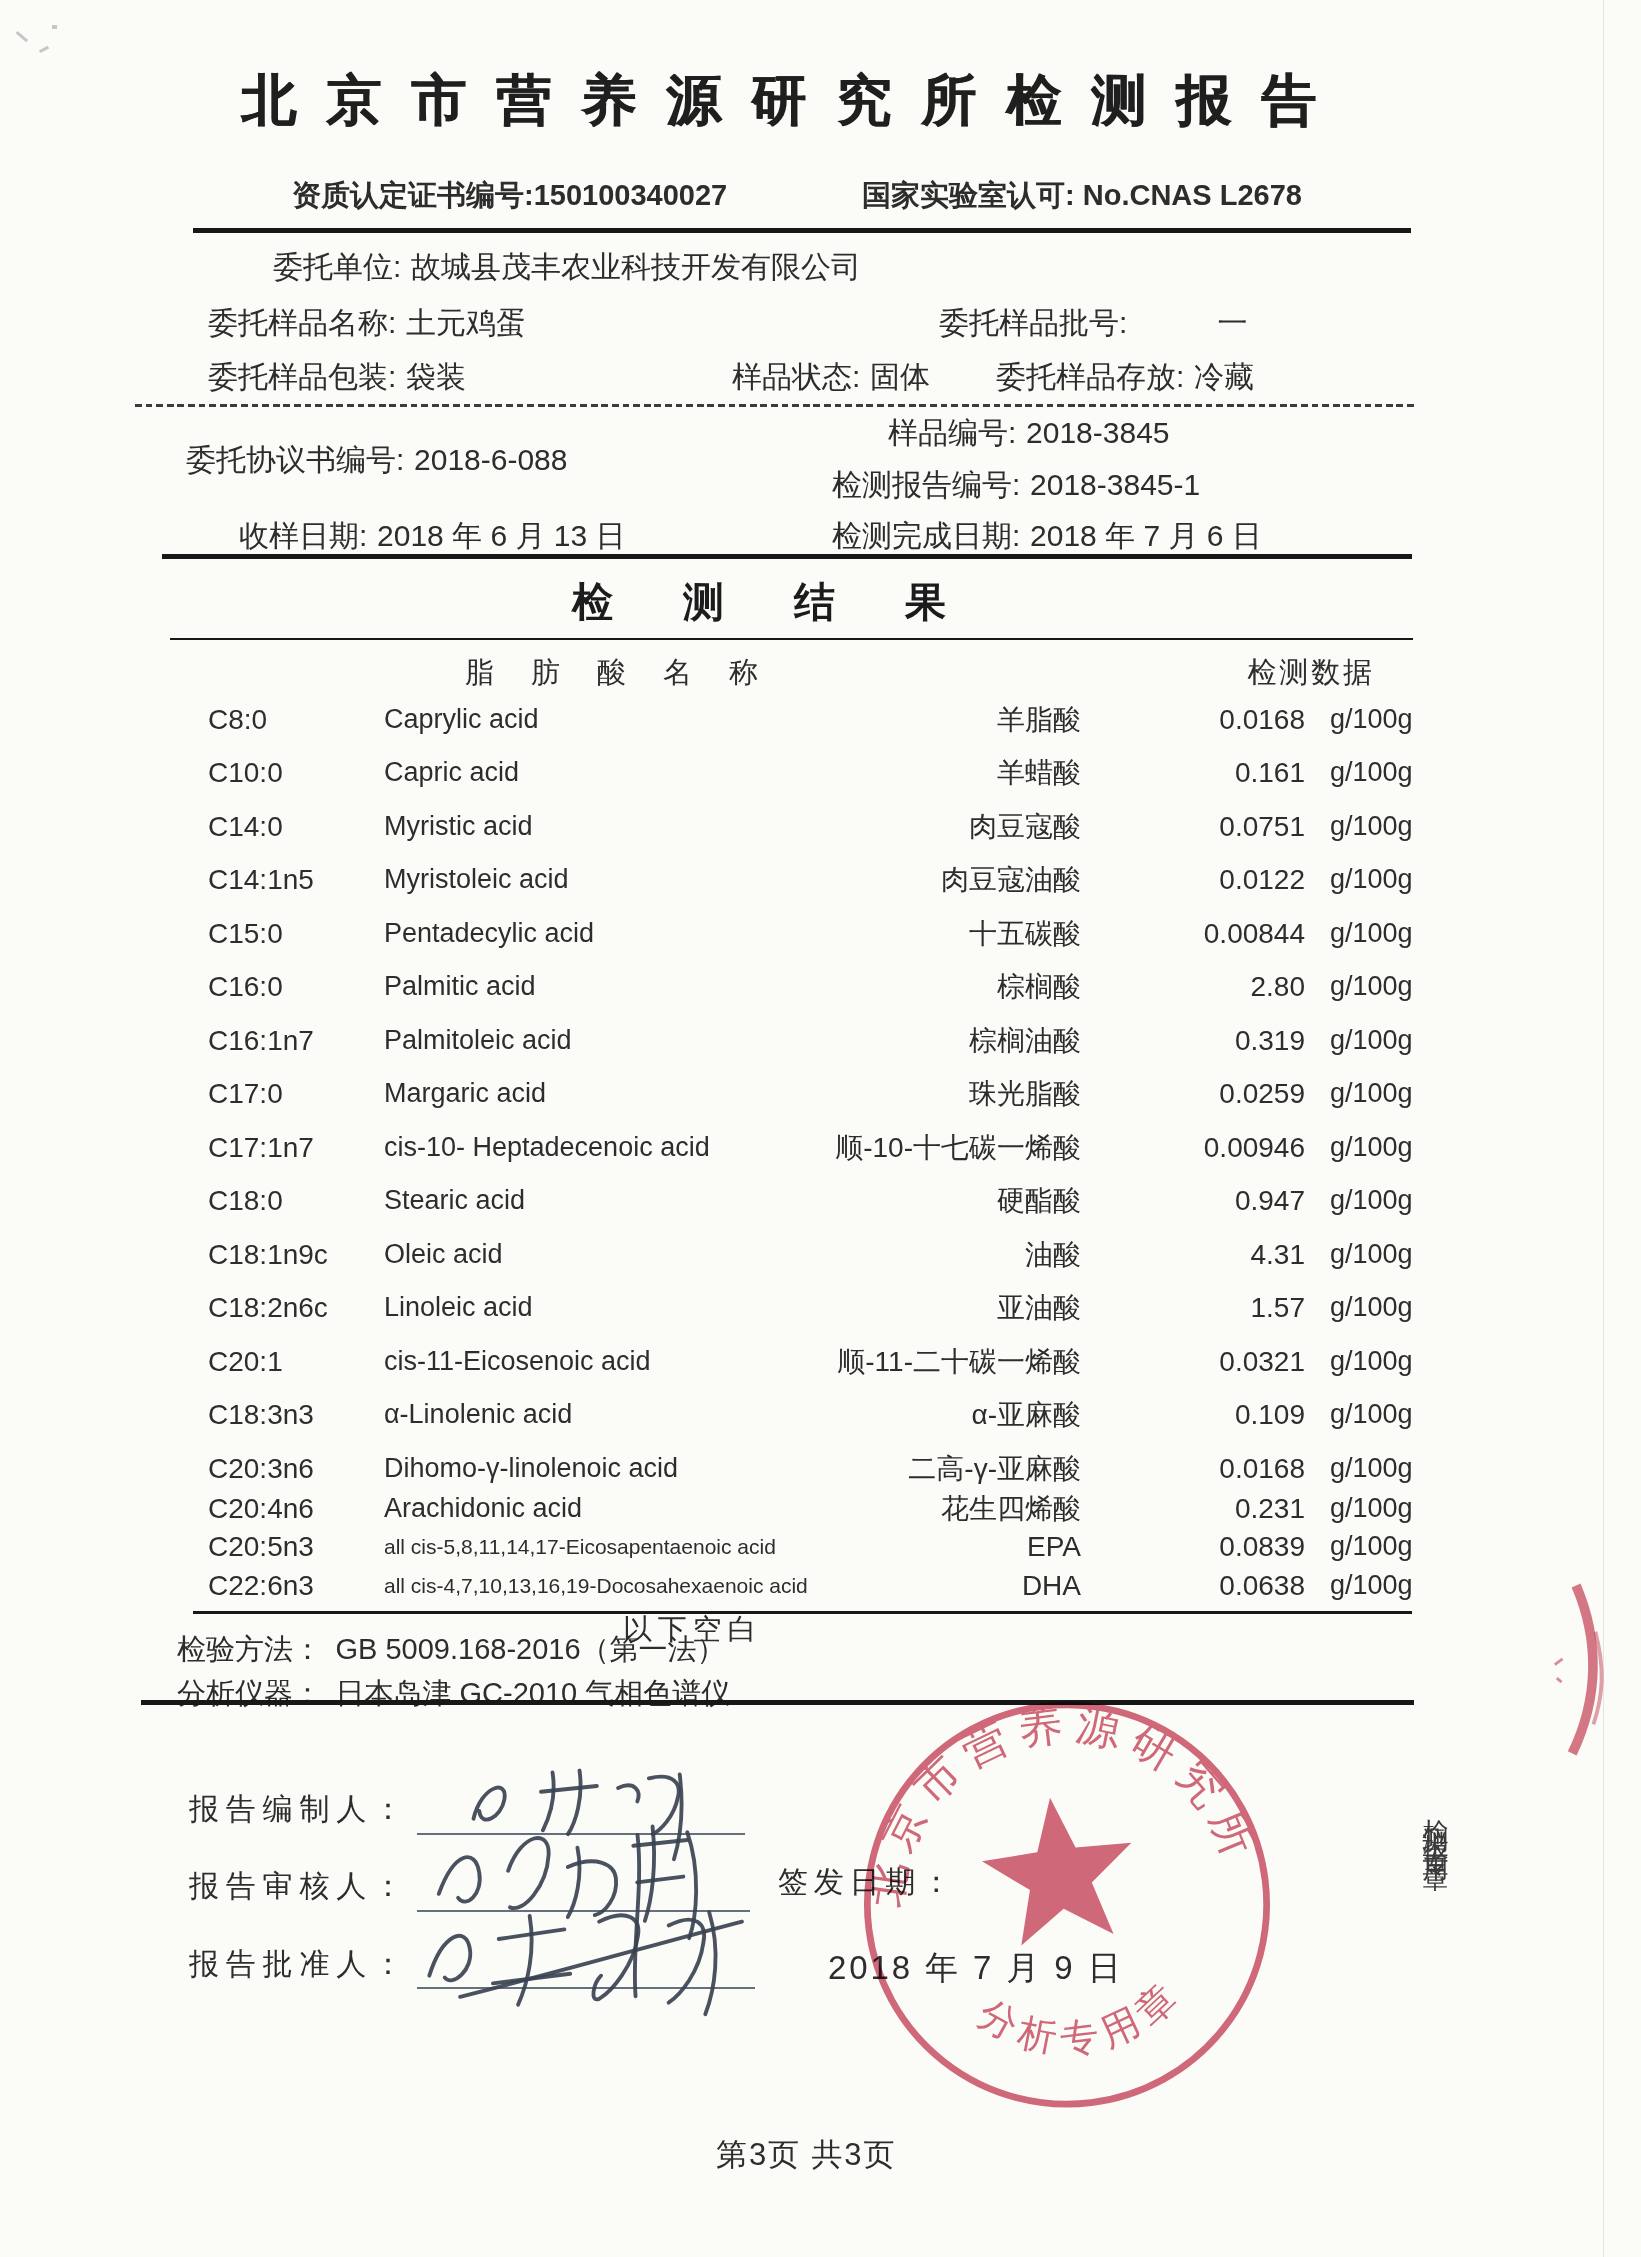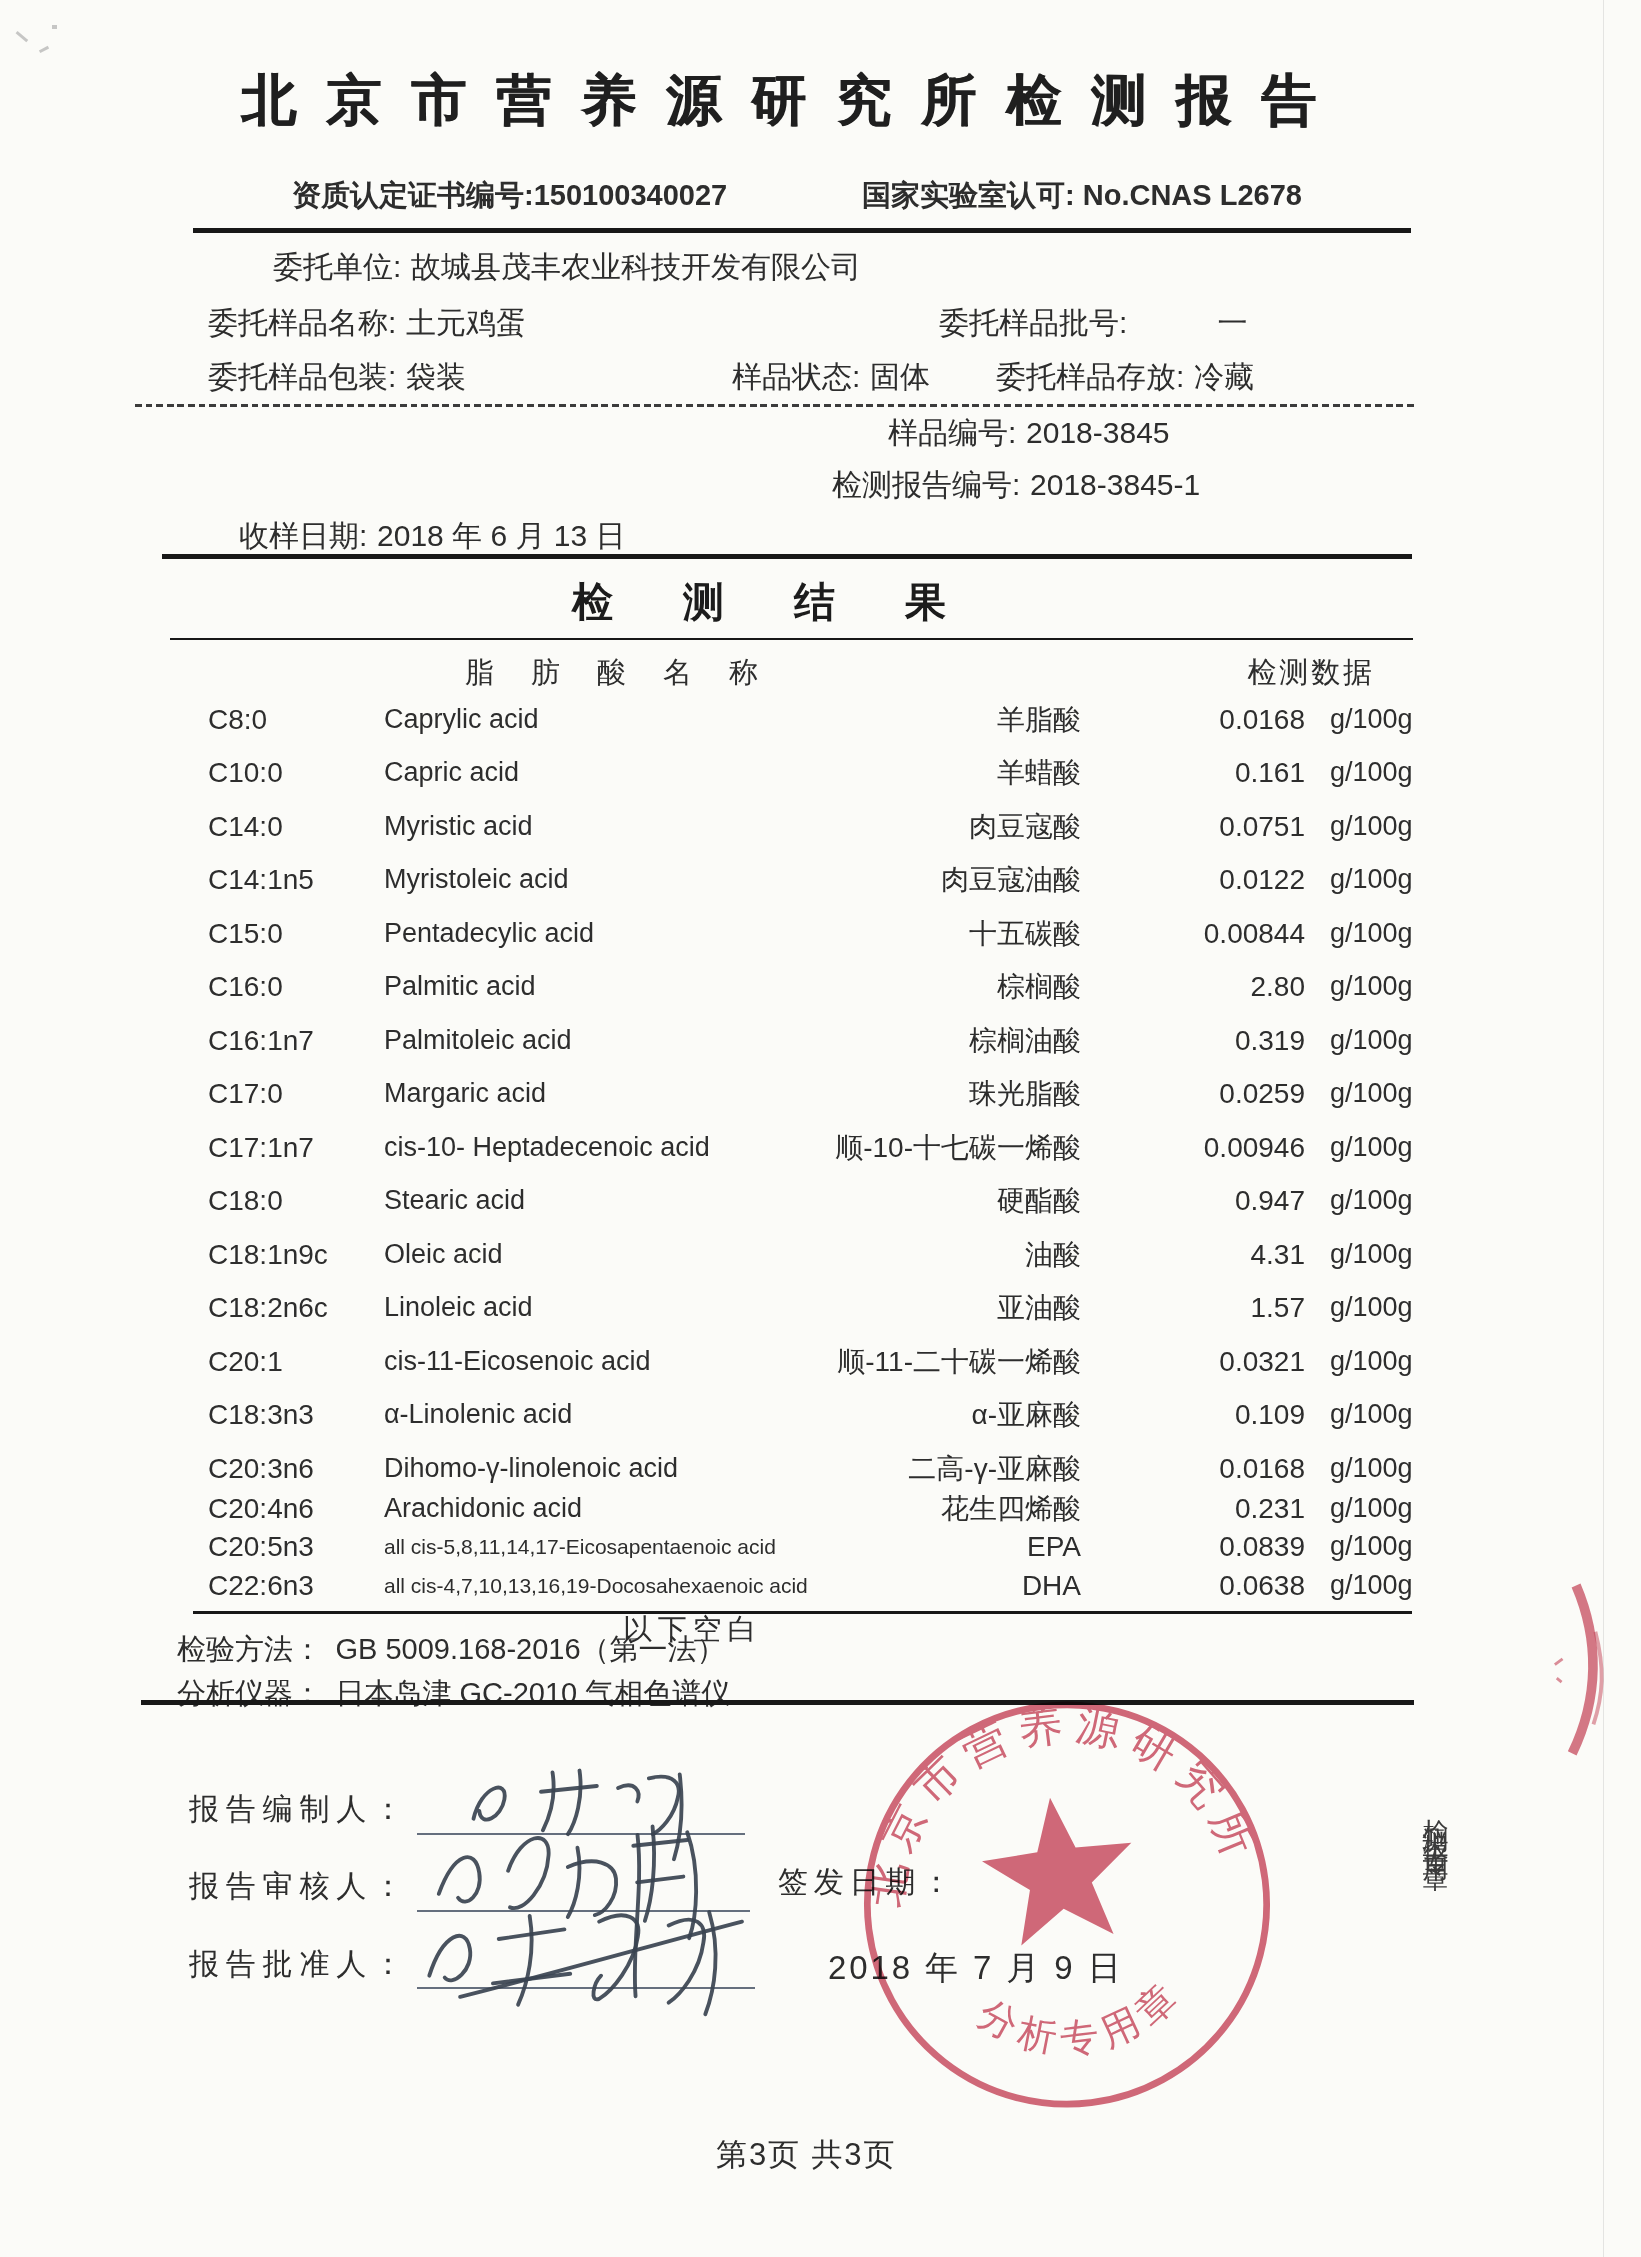--- a/index.html
+++ b/index.html
@@ -91,25 +91,31 @@
   </div>
   <div class="abs info" style="left:996px;top:357px;">
     <span class="lbl">委托样品存放:</span><span>冷藏</span>
   </div>
 
   <div class="dashedline" style="left:135px;top:404px;width:1280px;"></div>
 
   <div class="abs info" style="left:888px;top:413px;">
     <span class="lbl">样品编号:</span><span>2018-3845</span>
   </div>
+  <div class="abs info" style="left:186px;top:440px;">
+    <span class="lbl">委托协议书编号:</span><span>2018-6-088</span>
+  </div>
   <div class="abs info" style="left:832px;top:465px;">
     <span class="lbl">检测报告编号:</span><span>2018-3845-1</span>
   </div>
   <div class="abs info" style="left:239px;top:516px;">
     <span class="lbl">收样日期:</span><span>2018 年 6 月 13 日</span>
+  </div>
+  <div class="abs info" style="left:832px;top:516px;">
+    <span class="lbl">检测完成日期:</span><span>2018 年 7 月 6 日</span>
   </div>
 
   <div class="rule" style="left:162px;top:554px;width:1250px;height:4.8px;"></div>
 
   <div class="abs section-title" style="left:572px;top:575px;">检测结果</div>
   <div class="rule" style="left:170px;top:638px;width:1243px;height:1.9px;"></div>
 
   <div class="abs tbl-head" style="left:446px;top:653px;letter-spacing:37px;">脂肪酸名称</div>
   <div class="abs tbl-head" style="right:266px;top:653px;letter-spacing:2.9px;">检测数据</div>
 

